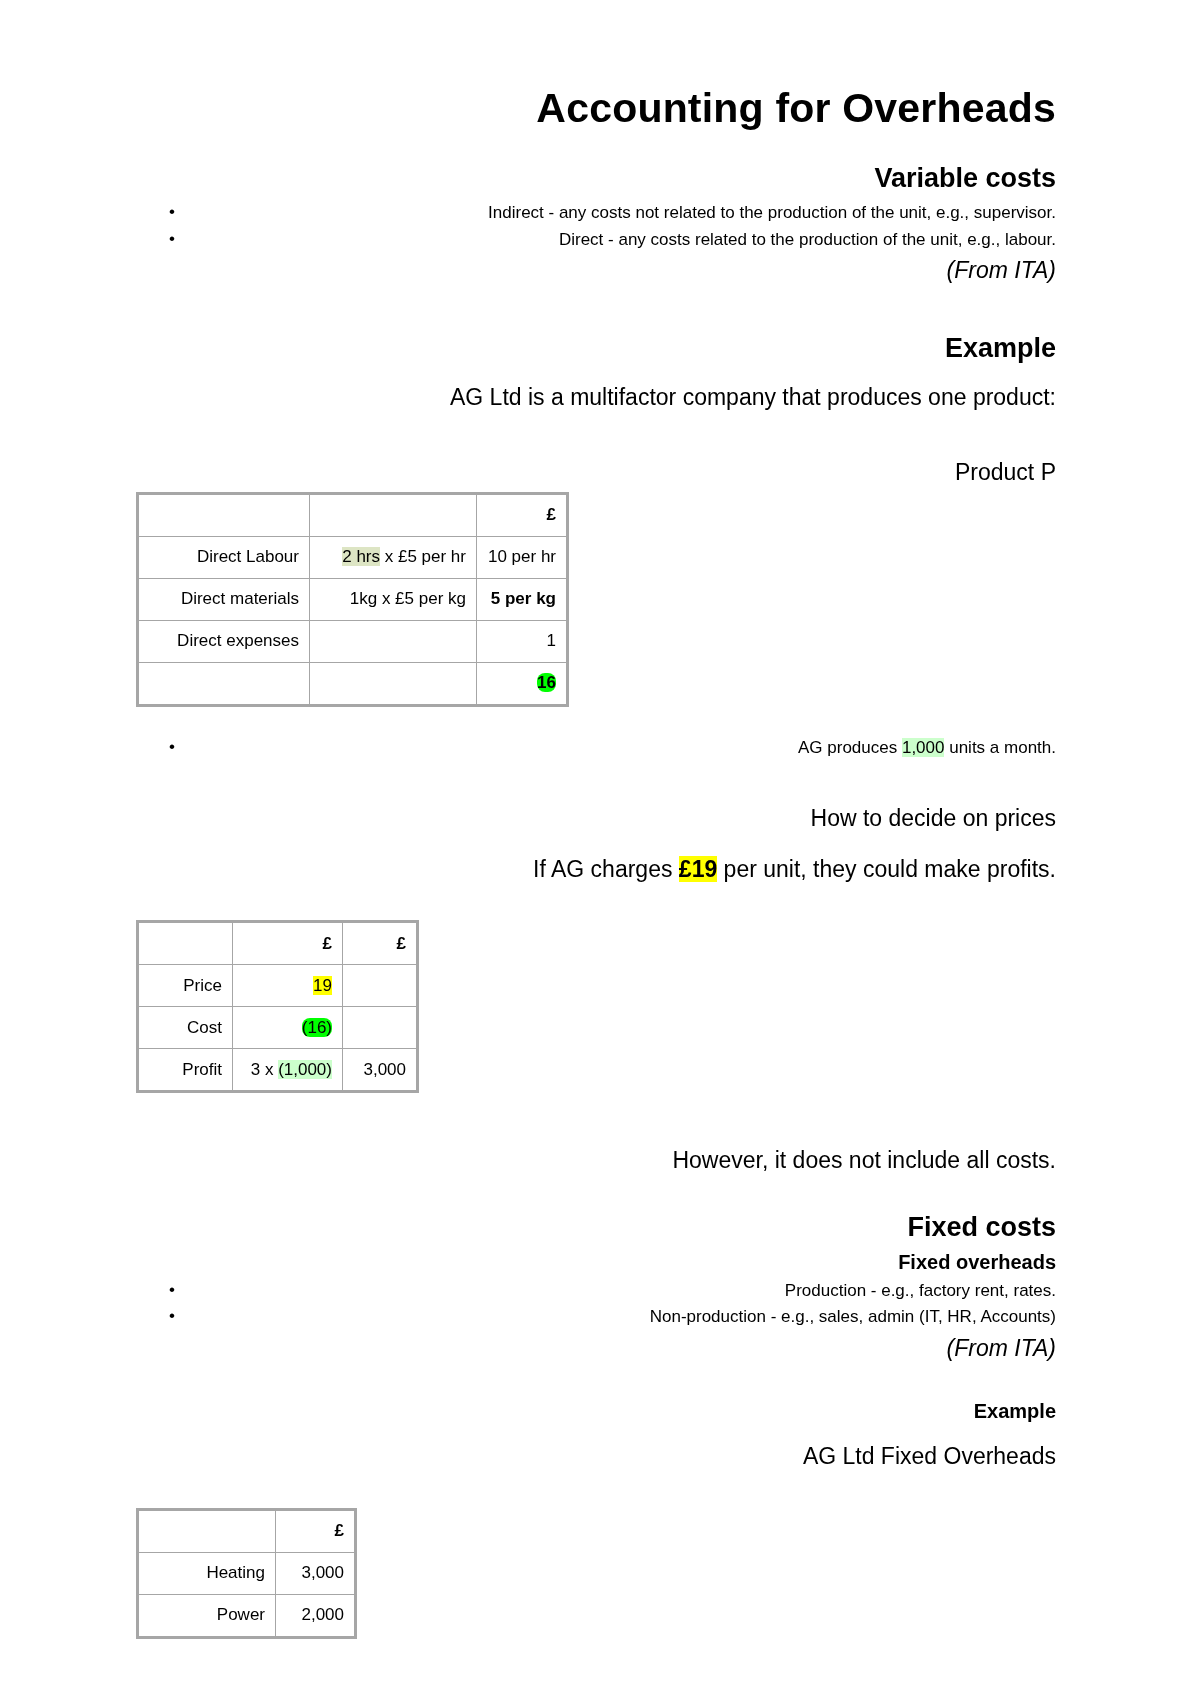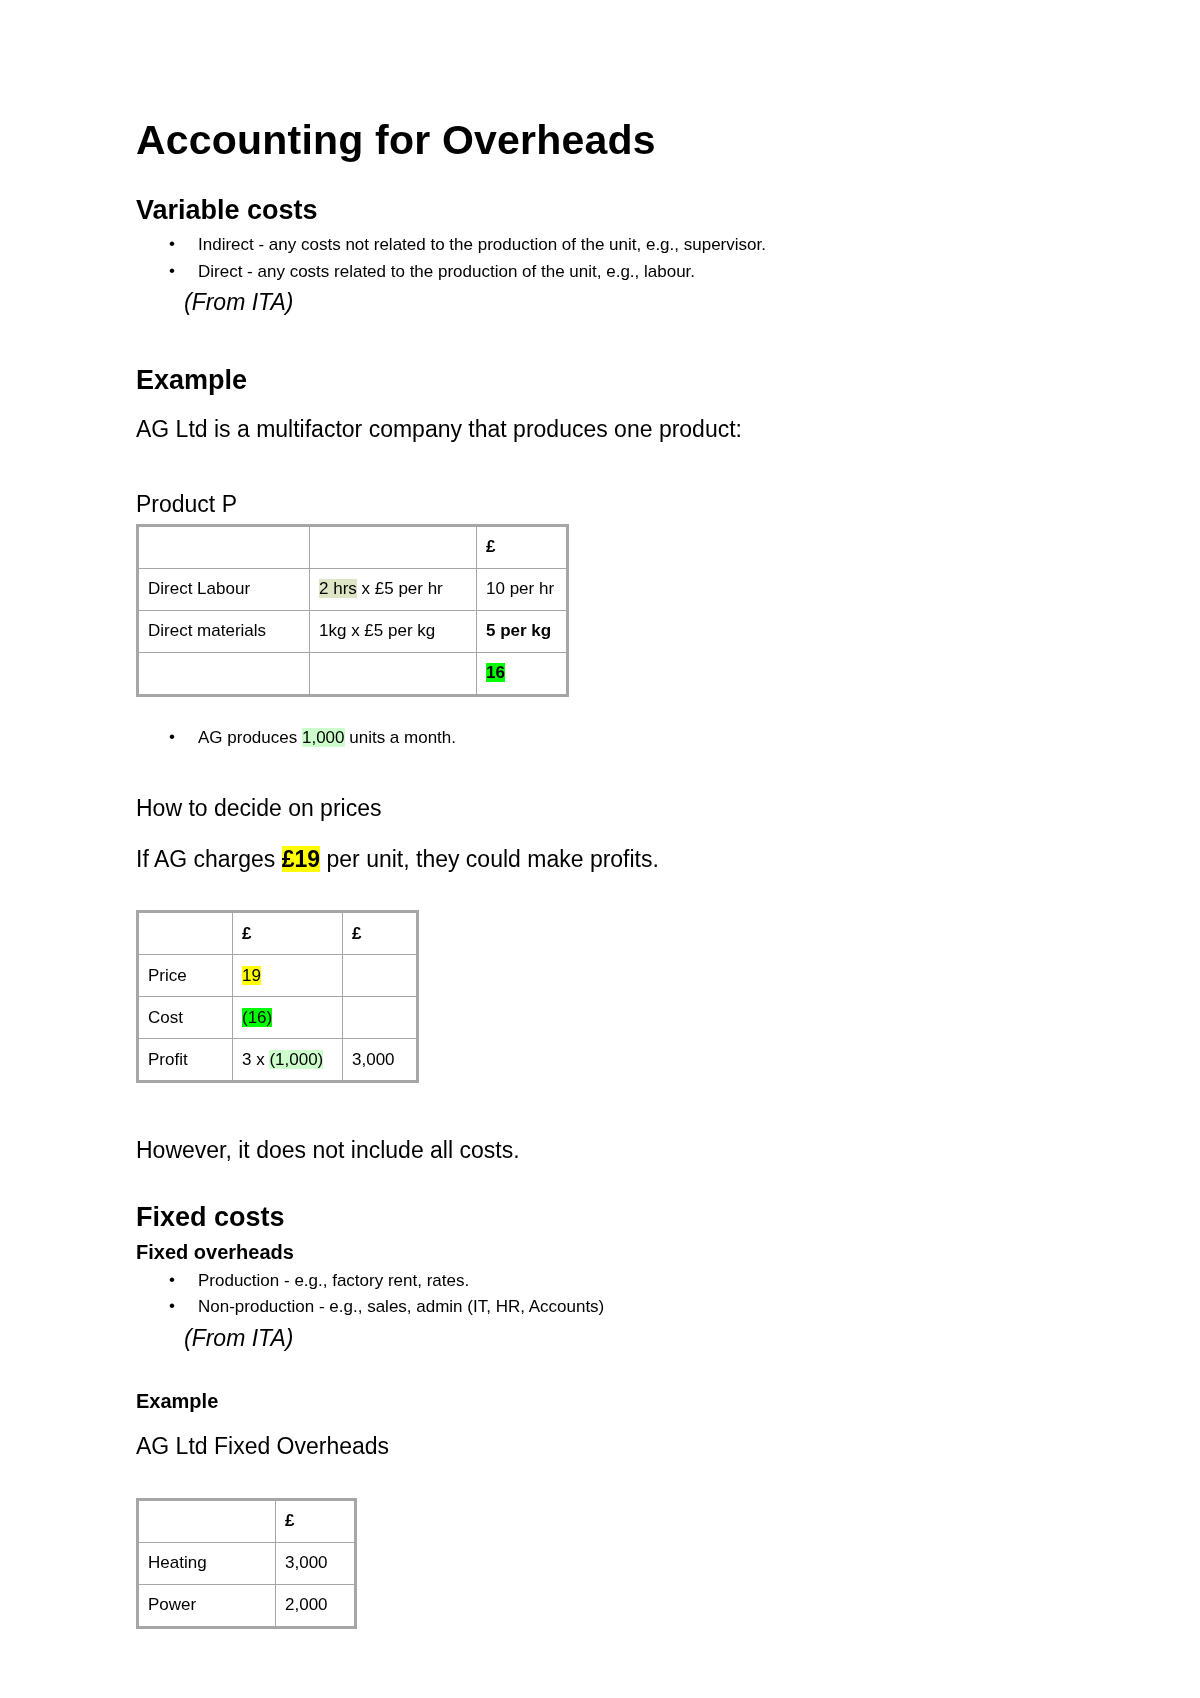--- a/index.html
+++ b/index.html
@@ -11,23 +11,24 @@
     width: 1200px;
     min-height: 1698px;
     font-family: "Liberation Sans", sans-serif;
     color: #000000;
     -webkit-font-smoothing: antialiased;
   }
   .page {
     width: 1196px;
     min-height: 1698px;
     box-sizing: border-box;
-    padding: 118px 140px 40px 136px;
+    padding: 86px 140px 40px 136px;
     background: #ffffff;
     position: relative;
+    text-align: right;
   }
 
   h1.doc-title {
     font-size: 41px;
     font-weight: bold;
     line-height: 1.12;
     margin: 0 0 30px 0;
     letter-spacing: 0.2px;
   }
   h2.h2 {
@@ -108,21 +109,21 @@
   .t2 .c3 { width: 75px; }
 
   
   .t3 { width: 218px; margin-top: 0; }
   .t3 .c1 { width: 138px; }
   .t3 .c2 { width: 80px; }
 
   .bold { font-weight: bold; }
 
   .hl-yellow { background: #ffff00; }
-  .hl-green  { background: #00ff00; }
+  .hl-green  { background: #00ff00; border-radius: 8px; }
   .hl-lgreen { background: #ccffcc; }
   .hl-olive  { background: #dde5c4; }
 
   .nowrap { white-space: nowrap; }
 </style>
 </head>
 <body>
 
 <div class="page">
 
@@ -160,20 +161,25 @@
         <td>Direct Labour</td>
         <td class="nowrap"><span class="hl-olive">2 hrs</span><span> x £5 per hr</span></td>
         <td class="nowrap">10 per hr</td>
       </tr>
       <tr>
         <td>Direct materials</td>
         <td class="nowrap">1kg x £5 per kg</td>
         <td class="nowrap bold">5 per kg</td>
       </tr>
       <tr>
+        <td>Direct expenses</td>
+        <td></td>
+        <td>1</td>
+      </tr>
+      <tr>
         <td></td>
         <td></td>
         <td><span class="hl-green bold">16</span></td>
       </tr>
     </tbody>
   </table>
 
   <div class="gap-md"></div>
 
   <ul class="bullets">

